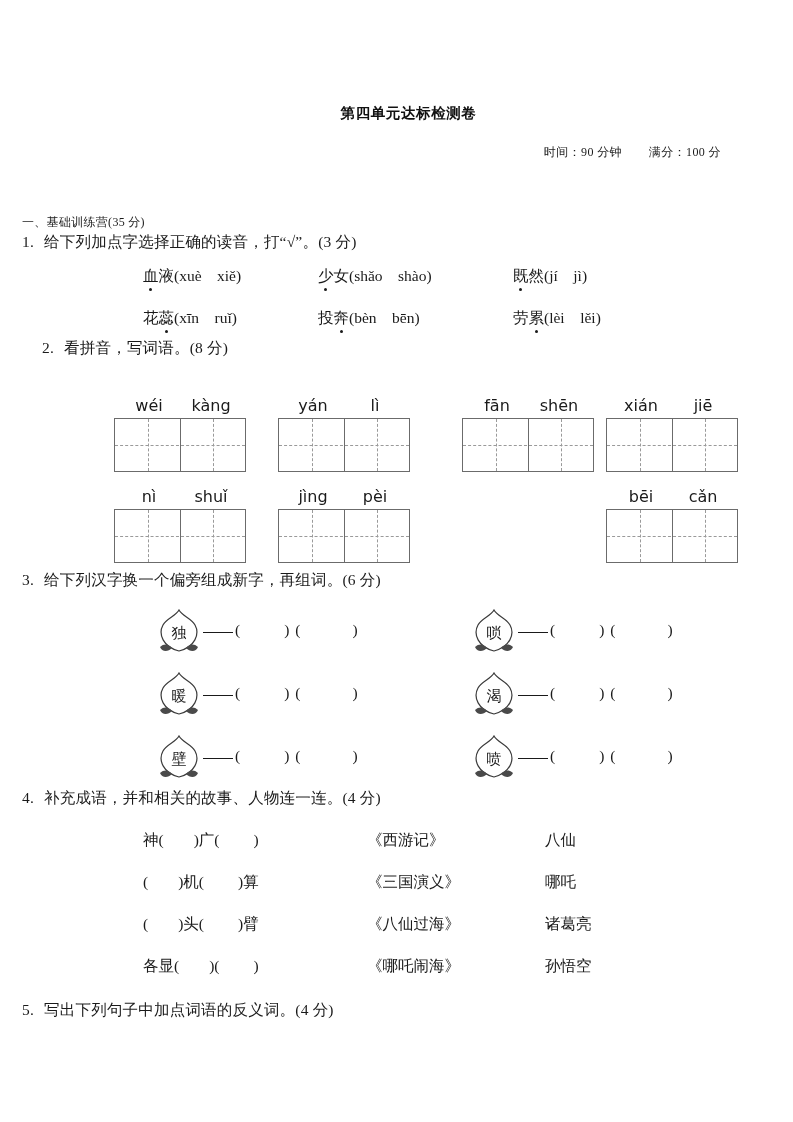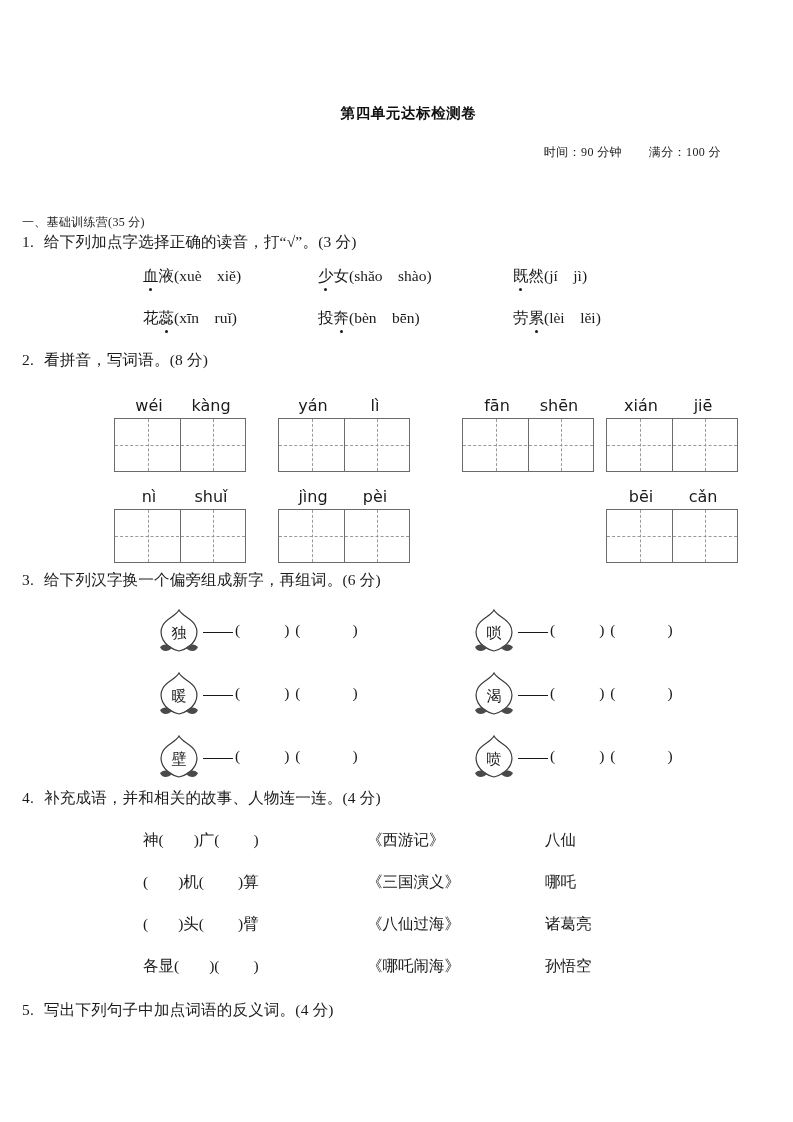--- a/index.html
+++ b/index.html
@@ -262,21 +262,21 @@
       <span>花</span><span class="dotted">蕊</span><span class="py">(xīn　ruǐ)</span>
     </span>
     <span class="pron-item" style="left:318px;">
       <span>投</span><span class="dotted">奔</span><span class="py">(bèn　bēn)</span>
     </span>
     <span class="pron-item" style="left:513px;">
       <span>劳</span><span class="dotted">累</span><span class="py">(lèi　lěi)</span>
     </span>
   </div>
 
-  <div class="q-head" style="top:350px;">
+  <div class="q-head" style="top:338px;margin-left:20px;">
     <span class="q-num">2.</span>
     <span>看拼音，写词语。(8 分)</span>
   </div>
 
   <div class="grid-row" style="top:396px;">
     <div class="grid-cell-group" style="left:114px;">
       <div class="grid-pinyin">
         <span>wéi</span>
         <span>kàng</span>
       </div>

